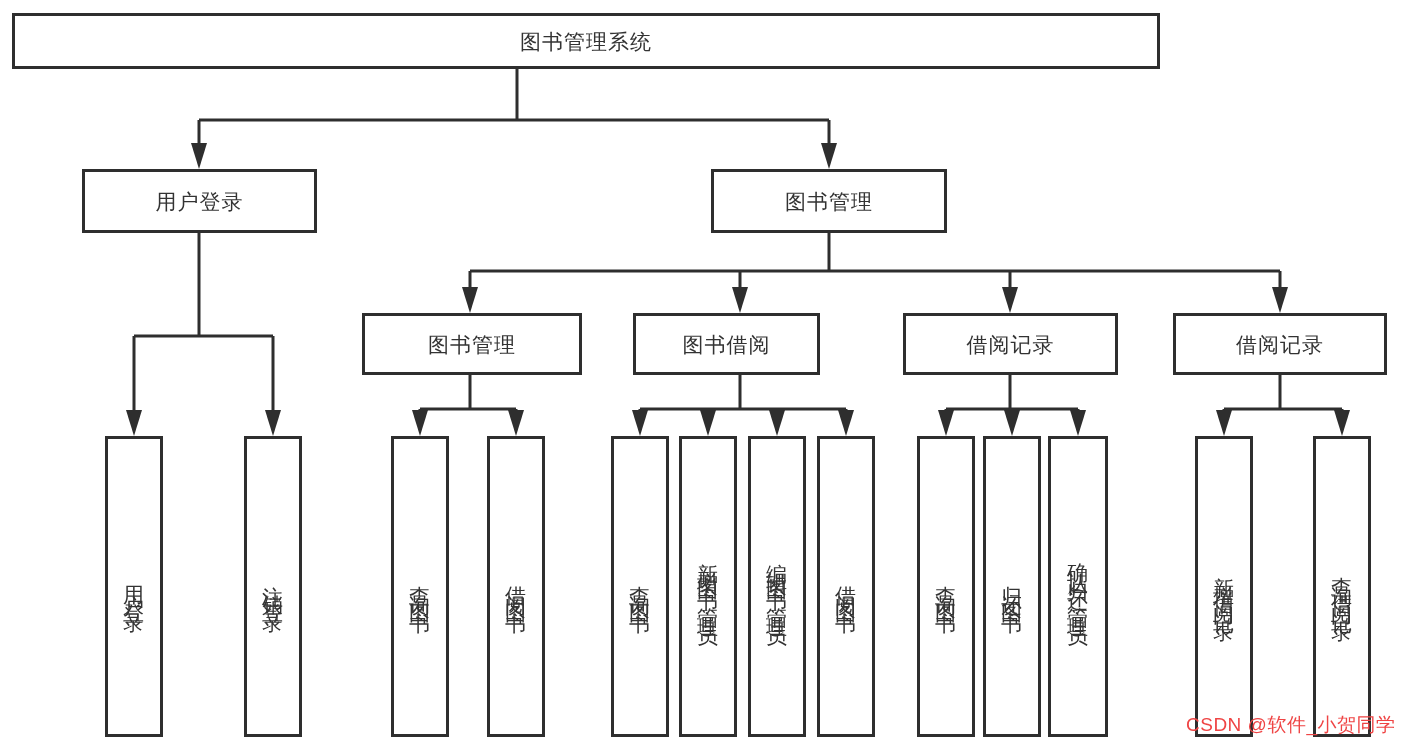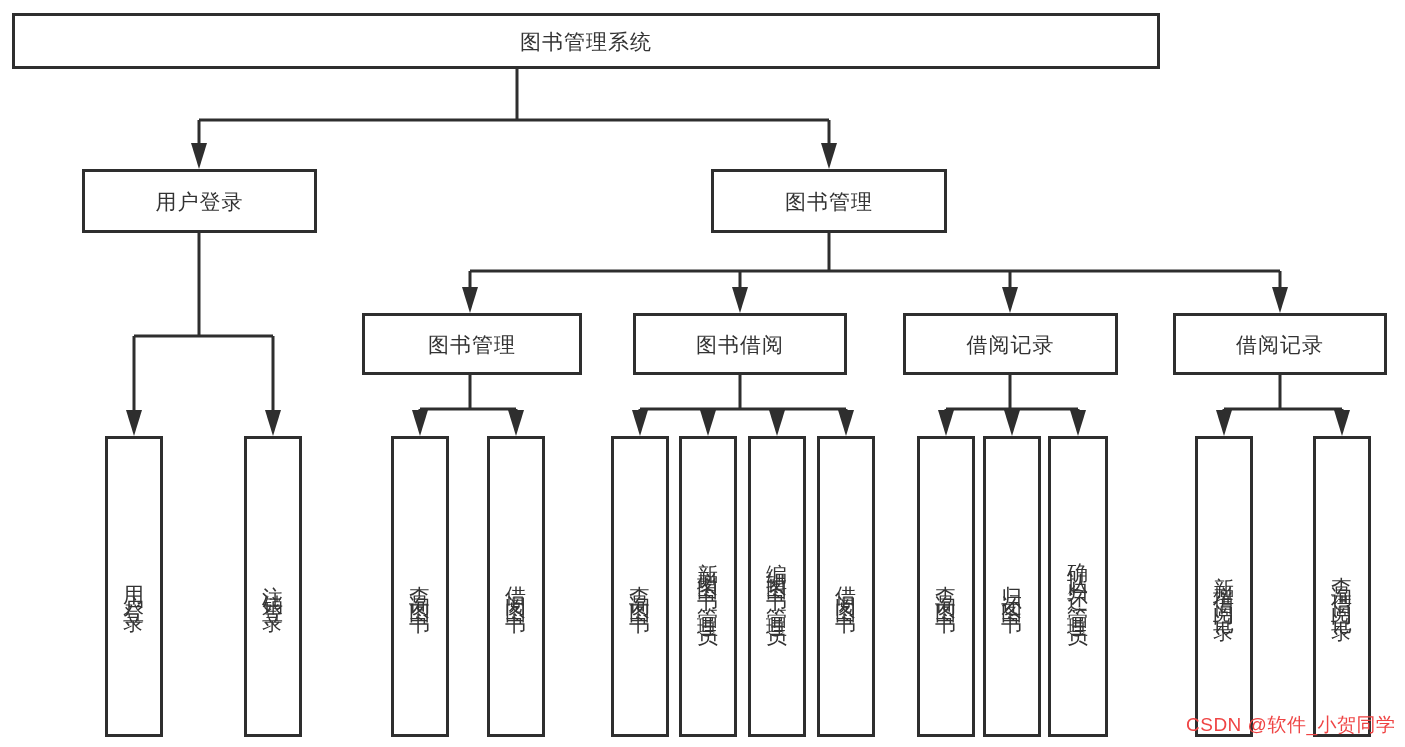--- a/index.html
+++ b/index.html
@@ -104,21 +104,21 @@
   <div class="box h" style="left:82px; top:169px; width:235px; height:64px;">
     <span class="label">用户登录</span>
   </div>
   <div class="box h" style="left:711px; top:169px; width:236px; height:64px;text-align:center;">
     <span class="label">图书管理</span>
   </div>
 
   <div class="box h" style="left:362px; top:313px; width:220px; height:62px;">
     <span class="label">图书管理</span>
   </div>
-  <div class="box h" style="left:633px; top:313px; width:214px; height:62px;">
+  <div class="box h" style="left:633px; top:313px; width:187px; height:62px;">
     <span class="label">图书借阅</span>
   </div>
   <div class="box h" style="left:903px; top:313px; width:215px; height:62px;">
     <span class="label">借阅记录</span>
   </div>
   <div class="box h" style="left:1173px; top:313px; width:214px; height:62px;">
     <span class="label">借阅记录</span>
   </div>
 
   <div class="box v" style="left:105px; top:436px; width:58px; height:301px;">

